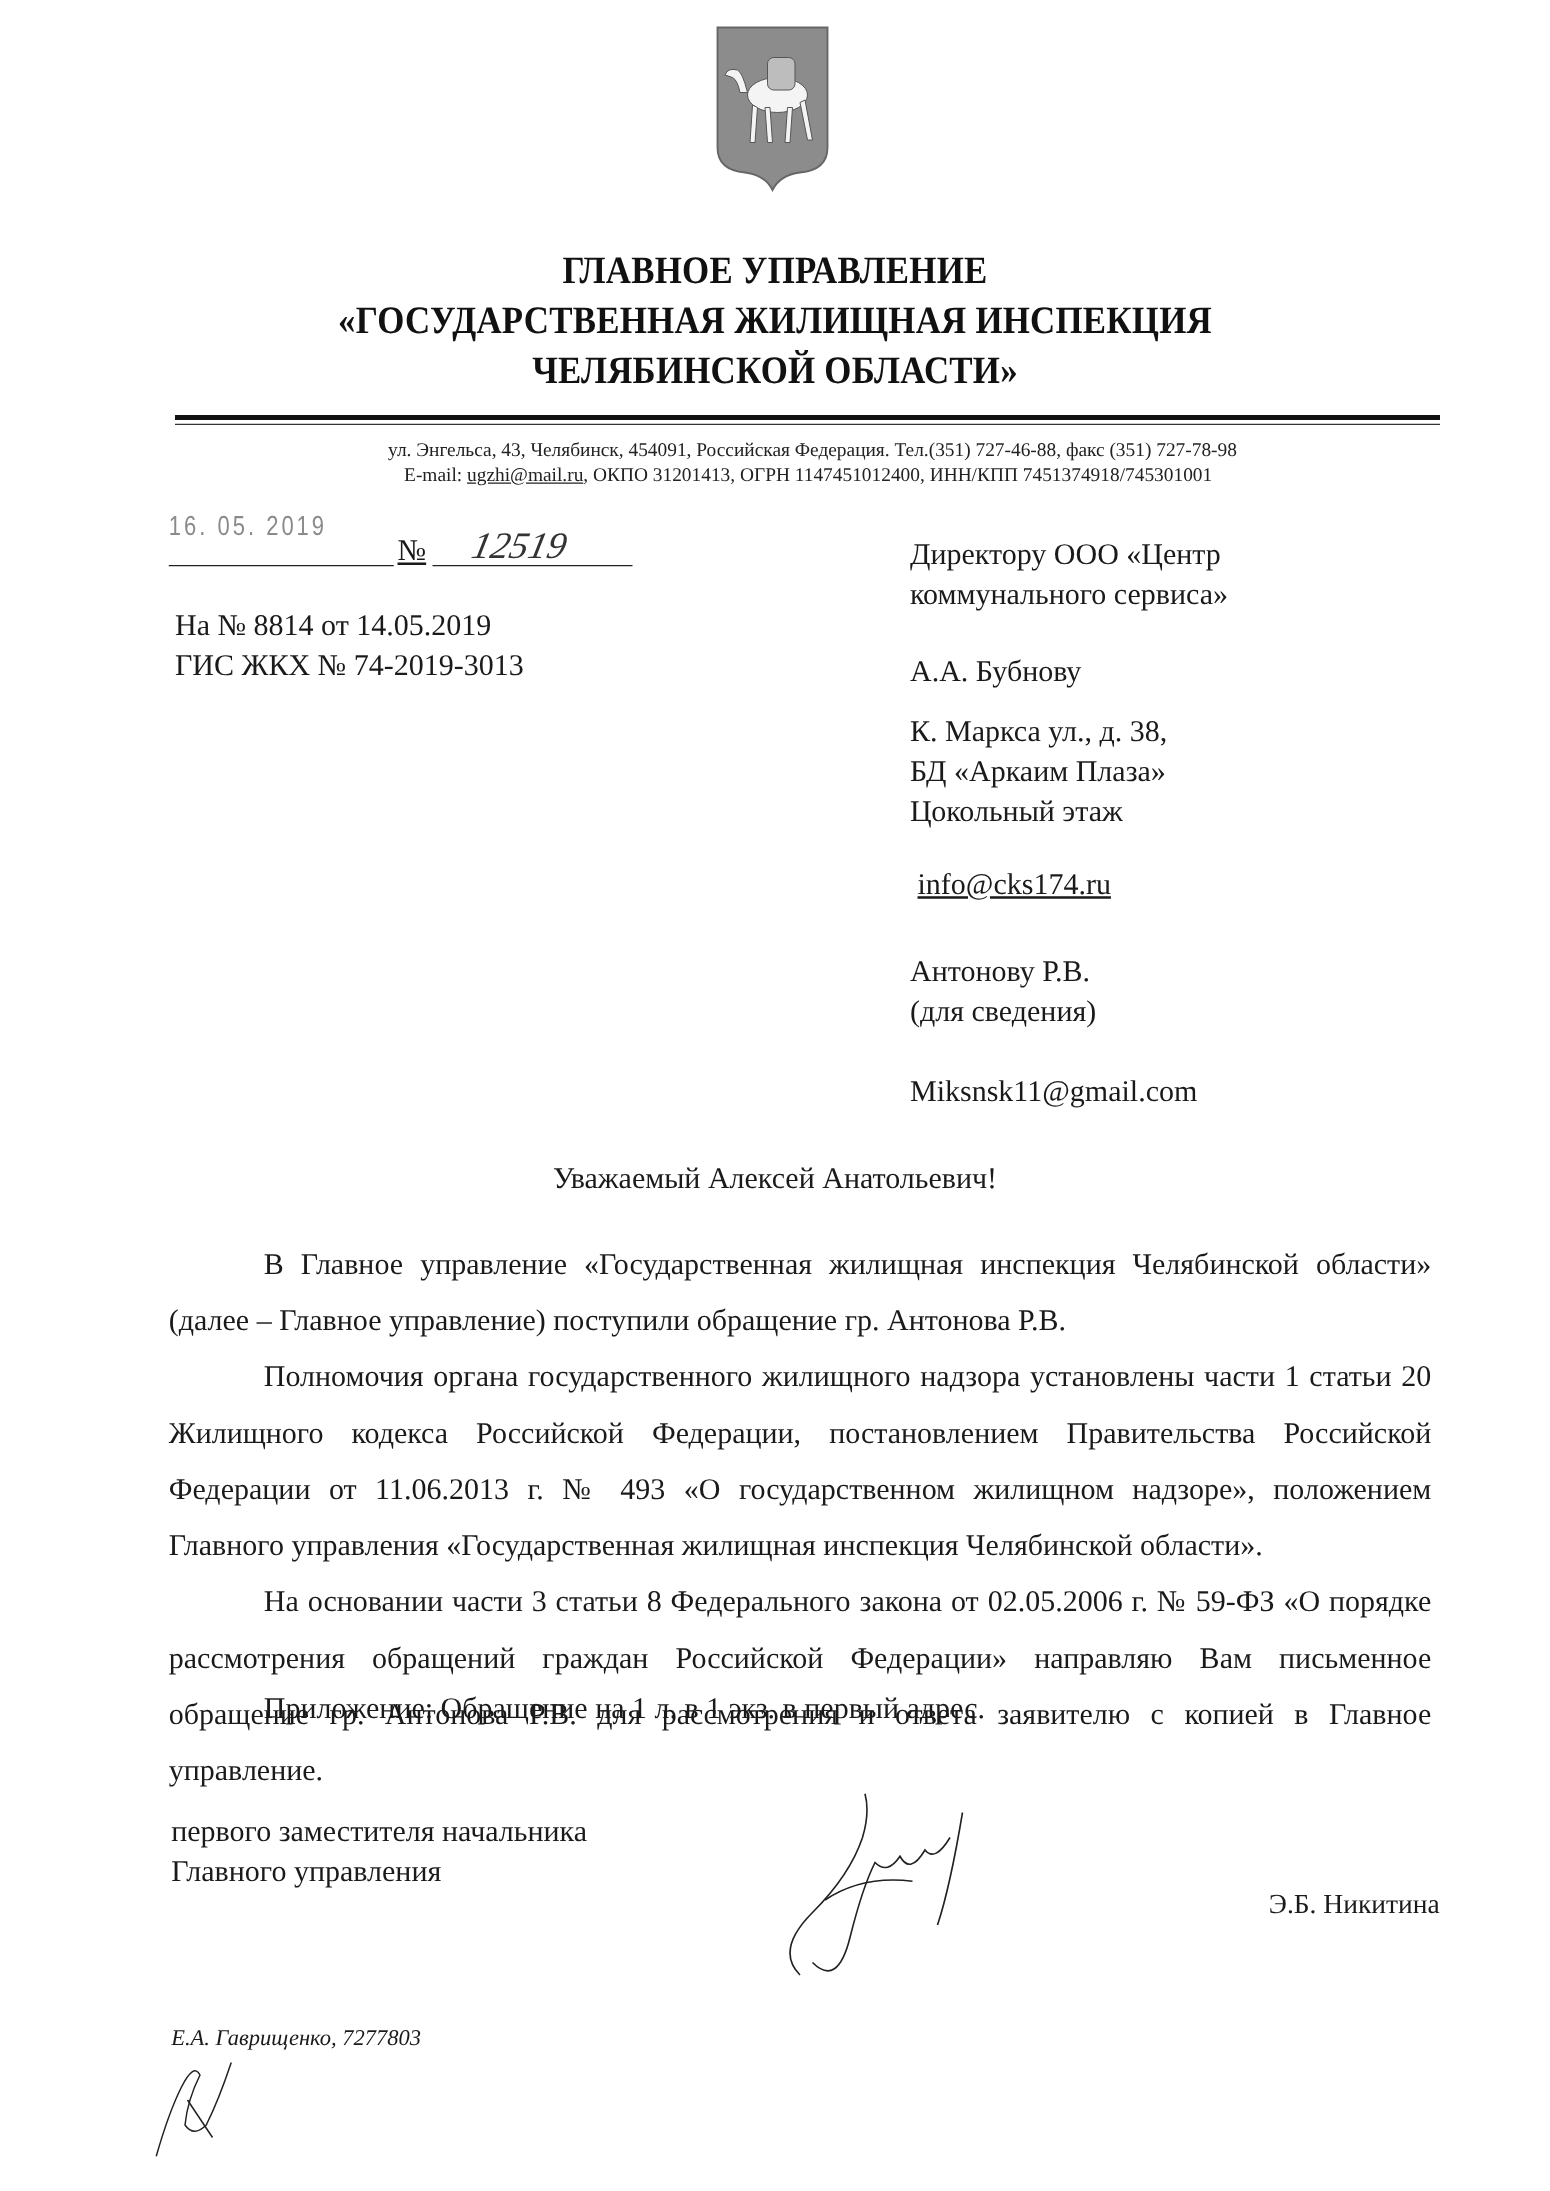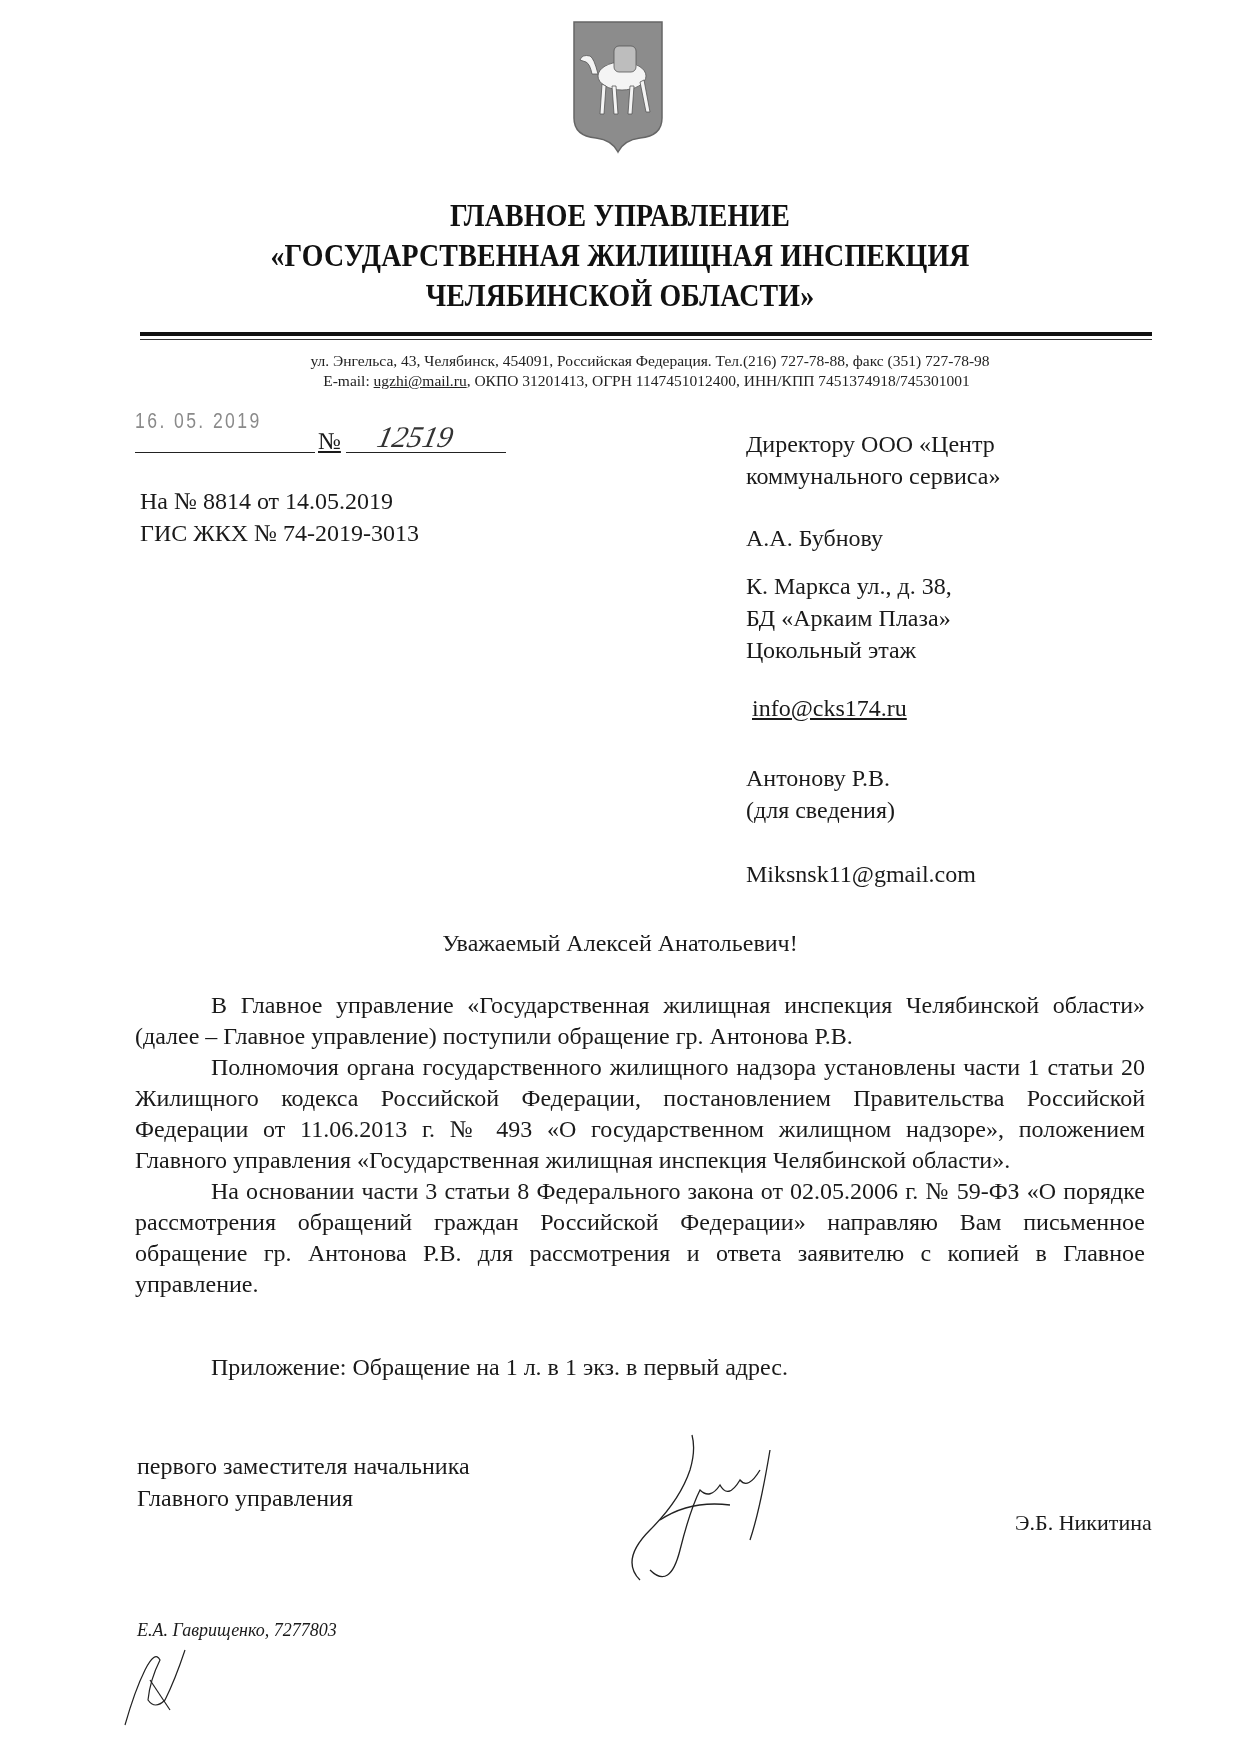--- a/index.html
+++ b/index.html
@@ -33,31 +33,31 @@
     #num-sign { left: 318px; top: 428px; font-size: 24px; text-decoration: underline; }
     #num-line { left: 346px; top: 452px; width: 160px; height: 1px; background: #222; }
     #reg-num { left: 378px; top: 420px; font-size: 30px; font-style: italic;
                font-family: "Liberation Serif", serif; color: #333; transform: skewX(-12deg); }
 
     .ref { left: 140px; font-size: 24px; }
     #ref1 { top: 488px; }
     #ref2 { top: 520px; }
 
     
-    .rcp { left: 728px; font-size: 24px; line-height: 32px; margin-left: 18px; }
+    .rcp { left: 728px; font-size: 24px; line-height: 32px; }
     #rcp-org { top: 428px; }
     #rcp-name { top: 522px; }
     #rcp-addr { top: 570px; }
     #rcp-email { top: 692px; left: 734px; text-decoration: underline; }
     #rcp2-name { top: 762px; }
     #rcp2-email { top: 858px; }
 
     
     #greeting { left: 0; width: 1240px; text-align: center; top: 930px; font-size: 24px; }
-    .body { left: 135px; width: 1010px; font-size: 24px; line-height: 31px;
+    .body { left: 135px; width: 1010px; font-size: 24px; line-height: 45px;
             text-align: justify; font-family: "Liberation Serif", serif; }
     .body p { margin: 0; text-indent: 76px; }
     #body-text { top: 990px; }
     #attachment { left: 211px; top: 1354px; font-size: 24px; }
 
     
     .sig-title { left: 137px; font-size: 24px; line-height: 32px; top: 1450px; }
     #signer { left: 1015px; top: 1510px; font-size: 22px; }
     #sig1 { left: 620px; top: 1430px; width: 220px; height: 170px; }
     #executor { left: 137px; top: 1620px; font-size: 18px; font-style: italic; }
@@ -79,21 +79,21 @@
   </g>
 </svg>
 
 <div id="hdr1" class="abs hdr">ГЛАВНОЕ УПРАВЛЕНИЕ</div>
 <div id="hdr2" class="abs hdr">«ГОСУДАРСТВЕННАЯ ЖИЛИЩНАЯ ИНСПЕКЦИЯ</div>
 <div id="hdr3" class="abs hdr">ЧЕЛЯБИНСКОЙ ОБЛАСТИ»</div>
 
 <div id="rule-thick" class="abs"></div>
 <div id="rule-thin" class="abs"></div>
 
-<div id="addr1" class="abs addr">ул. Энгельса, 43, Челябинск, 454091, Российская Федерация. Тел.(216) 727-78-88, факс (351) 727-78-98</div>
+<div id="addr1" class="abs addr">ул. Энгельса, 43, Челябинск, 454091, Российская Федерация. Тел.(351) 727-46-88, факс (351) 727-78-98</div>
 <div id="addr2" class="abs addr"><span>E-mail: </span><span class="u">ugzhi@mail.ru</span><span>, ОКПО 31201413, ОГРН 1147451012400, ИНН/КПП 7451374918/745301001</span></div>
 
 <div id="stamp-date" class="abs">16. 05. 2019</div>
 <div id="date-line" class="abs"></div>
 <div id="num-sign" class="abs">№</div>
 <div id="num-line" class="abs"></div>
 <div id="reg-num" class="abs">12519</div>
 
 <div id="ref1" class="abs ref">На № 8814 от 14.05.2019</div>
 <div id="ref2" class="abs ref">ГИС ЖКХ № 74-2019-3013</div>

